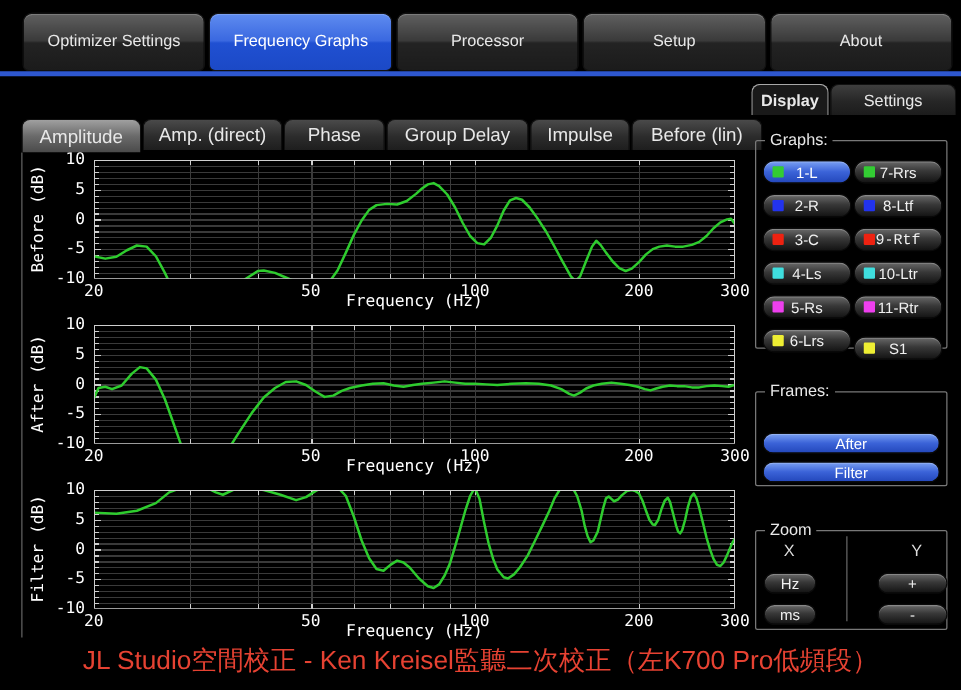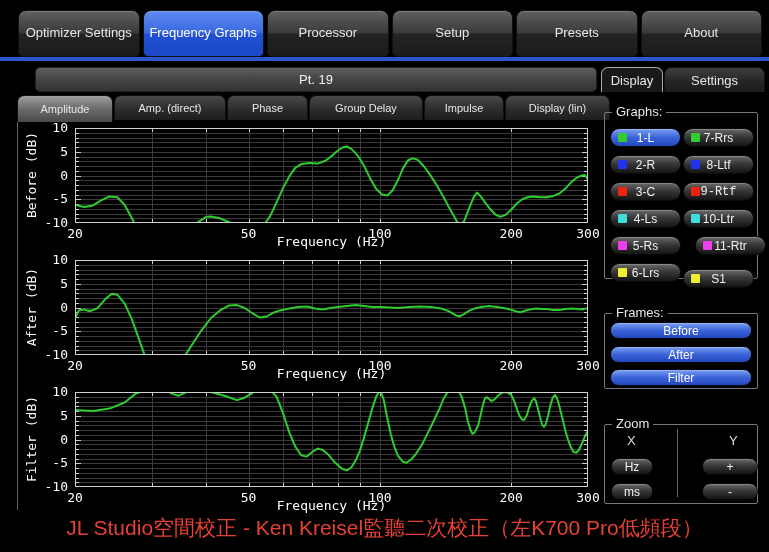--- a/index.html
+++ b/index.html
@@ -12,26 +12,26 @@
         background:linear-gradient(180deg,#606060,#3a3a3a 48%,#232323 52%,#1b1b1b);
         border:1px solid #111;box-shadow:inset 0 1px 0 rgba(255,255,255,.18);}
   .mtab.active{background:linear-gradient(180deg,#5f8cf0,#3a68e0 48%,#2050d2 52%,#1b49c6);color:#fff;}
   #tab-underline{position:absolute;left:0;top:57px;width:769px;height:4px;background:#2e57cf;}
   
   #pt-bar{position:absolute;left:35px;top:67px;width:560px;height:23px;border-radius:5px;
           background:linear-gradient(180deg,#5e5e5e,#444 50%,#333);border:1px solid #222;
           display:flex;align-items:center;justify-content:center;font-size:13px;color:#f0f0f0;}
   .rtab{position:absolute;top:67px;height:24px;border-radius:7px 7px 0 0;display:flex;
         align-items:center;justify-content:center;font-size:13px;cursor:pointer;}
-  #tab-display{left:601px;width:60px;background:#191919;border:1px solid #a8a8a8;border-bottom:none;}
+  #tab-display{left:601px;width:60px;background:#191919;border:1px solid #a8a8a8;border-bottom:none;font-weight:bold;}
   #tab-settings{left:664px;width:99px;background:linear-gradient(180deg,#3e3e3e,#262626 55%,#1c1c1c);
         border:1px solid #111;border-bottom:none;}
   
   .stab{position:absolute;top:95px;height:24px;border-radius:7px 7px 0 0;display:flex;align-items:center;
-        justify-content:center;font-size:11px;color:#e8e8e8;cursor:pointer;
+        justify-content:center;font-size:15px;color:#e8e8e8;cursor:pointer;
         background:linear-gradient(180deg,#4a4a4a,#2c2c2c 55%,#1e1e1e);border:1px solid #101010;border-bottom:none;}
   .stab.active{background:linear-gradient(180deg,#a0a0a0,#6a6a6a 50%,#4a4a4a);height:26px;z-index:2;}
   
   #left-rail{position:absolute;left:17px;top:122px;width:1px;height:388px;background:#8a8a8a;opacity:.7;}
   .plot{position:absolute;left:75px;width:513px;height:95px;background:#000;}
   .plot svg{position:absolute;left:0;top:0;}
   .ylab{position:absolute;width:95px;height:16px;left:-16px;text-align:center;color:#fff;
         font-family:"DejaVu Sans Mono",monospace;font-size:13px;transform:rotate(-90deg);}
   .ynum,.xnum{position:absolute;color:#fff;font-family:"DejaVu Sans Mono",monospace;font-size:13px;}
   .ynum{width:32px;left:36px;text-align:right;height:14px;line-height:14px;}
@@ -58,35 +58,33 @@
 </head>
 <body>
 
 <div id="app">
 
   <div id="main-tabs">
     <div class="mtab">Optimizer Settings</div>
     <div class="mtab active">Frequency Graphs</div>
     <div class="mtab">Processor</div>
     <div class="mtab">Setup</div>
-    <div class="mtab">Presets</div>
     <div class="mtab">About</div>
   </div>
   <div id="tab-underline"></div>
 
-  <div id="pt-bar">Pt. 19</div>
   <div class="rtab" id="tab-display">Display</div>
   <div class="rtab" id="tab-settings">Settings</div>
 
   <div class="stab active" style="left:17px;width:94px">Amplitude</div>
   <div class="stab" style="left:114px;width:110px">Amp. (direct)</div>
   <div class="stab" style="left:227px;width:79px">Phase</div>
   <div class="stab" style="left:309px;width:112px">Group Delay</div>
   <div class="stab" style="left:424px;width:78px">Impulse</div>
-  <div class="stab" style="left:505px;width:103px">Display (lin)</div>
+  <div class="stab" style="left:505px;width:103px">Before (lin)</div>
 
   <div id="left-rail"></div>
 
   <div class="graph">
     <div class="ylab" style="top:167px">Before (dB)</div>
     <div class="plot" style="top:128px">
         <svg width="513" height="95">
           <line x1="0" y1="90.75" x2="513" y2="90.75" stroke="#3a3a3a" stroke-width="1" shape-rendering="crispEdges"></line>
           <line x1="0" y1="86" x2="513" y2="86" stroke="#3a3a3a" stroke-width="1" shape-rendering="crispEdges"></line>
           <line x1="0" y1="81.25" x2="513" y2="81.25" stroke="#3a3a3a" stroke-width="1" shape-rendering="crispEdges"></line>
@@ -449,38 +447,37 @@
           <span>4-Ls</span>
         </div>
         <div class="pill chan" style="left: 78px; top: 96px;">
           <span class="sw" style="background: rgb(63, 222, 222);"></span>
           <span>10-Ltr</span>
         </div>
         <div class="pill chan" style="left: 5px; top: 123px;">
           <span class="sw" style="background: rgb(238, 63, 238);"></span>
           <span>5-Rs</span>
         </div>
-        <div class="pill chan" style="left: 90px; top: 123px;">
+        <div class="pill chan" style="left: 78px; top: 123px;">
           <span class="sw" style="background: rgb(238, 63, 238);"></span>
           <span>11-Rtr</span>
         </div>
         <div class="pill chan" style="left: 5px; top: 150px;">
           <span class="sw" style="background: rgb(238, 238, 51);"></span>
           <span>6-Lrs</span>
         </div>
         <div class="pill chan" style="left: 78px; top: 156px;">
           <span class="sw" style="background: rgb(238, 238, 51);"></span>
           <span>S1</span>
         </div>
       </div>
   </div>
 
   <div class="fbox" id="frames-box" style="top:313px;height:74px">
     <span class="legend">Frames:</span>
-    <div class="pill blue frame-btn" style="top:8px">Before</div>
     <div class="pill blue frame-btn" style="top:32px">After</div>
     <div class="pill blue frame-btn" style="top:55px">Filter</div>
   </div>
 
   <div class="fbox" id="zoom-box" style="top:424px;height:78px">
     <span class="legend">Zoom</span>
     <span id="zoom-x-label" style="left:22px">X</span>
     <span id="zoom-y-label" style="left:124px">Y</span>
     <div id="zoom-divider"></div>
     <div class="pill" style="left:6px;top:33px;width:40px;height:15px">Hz</div>

